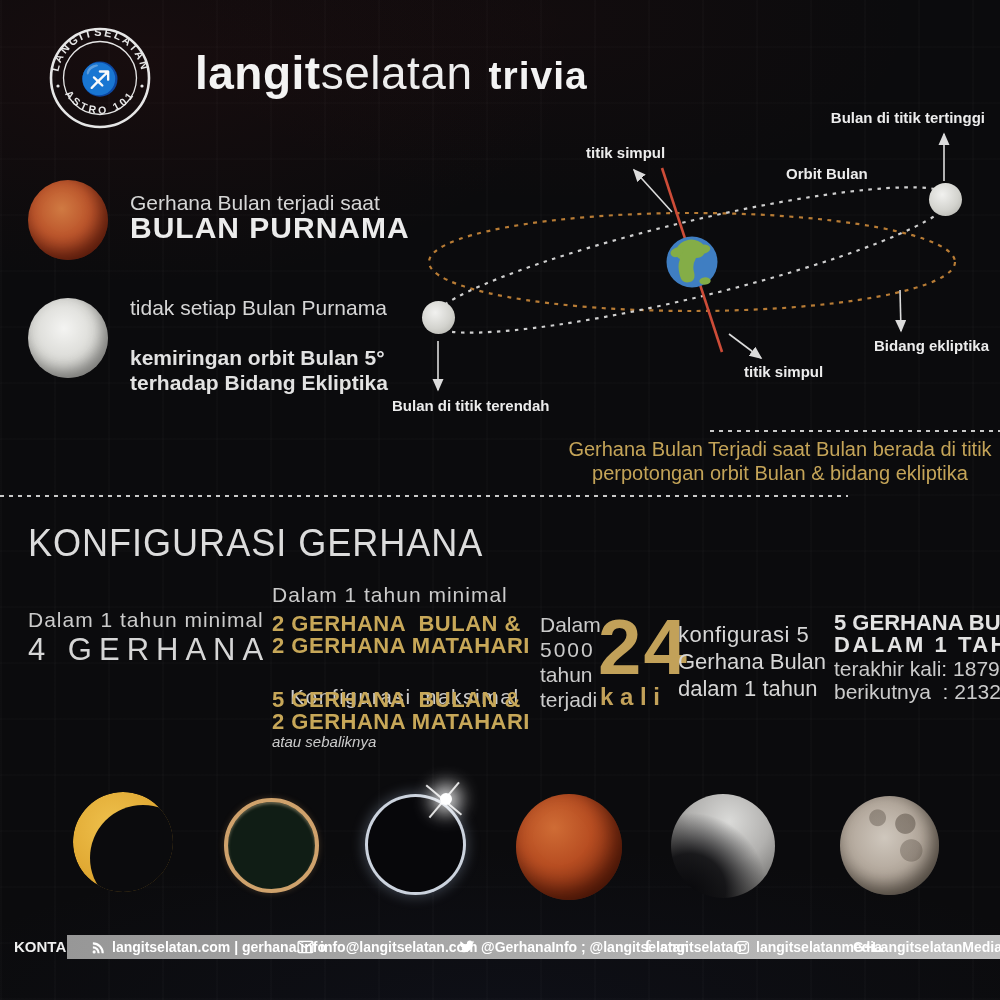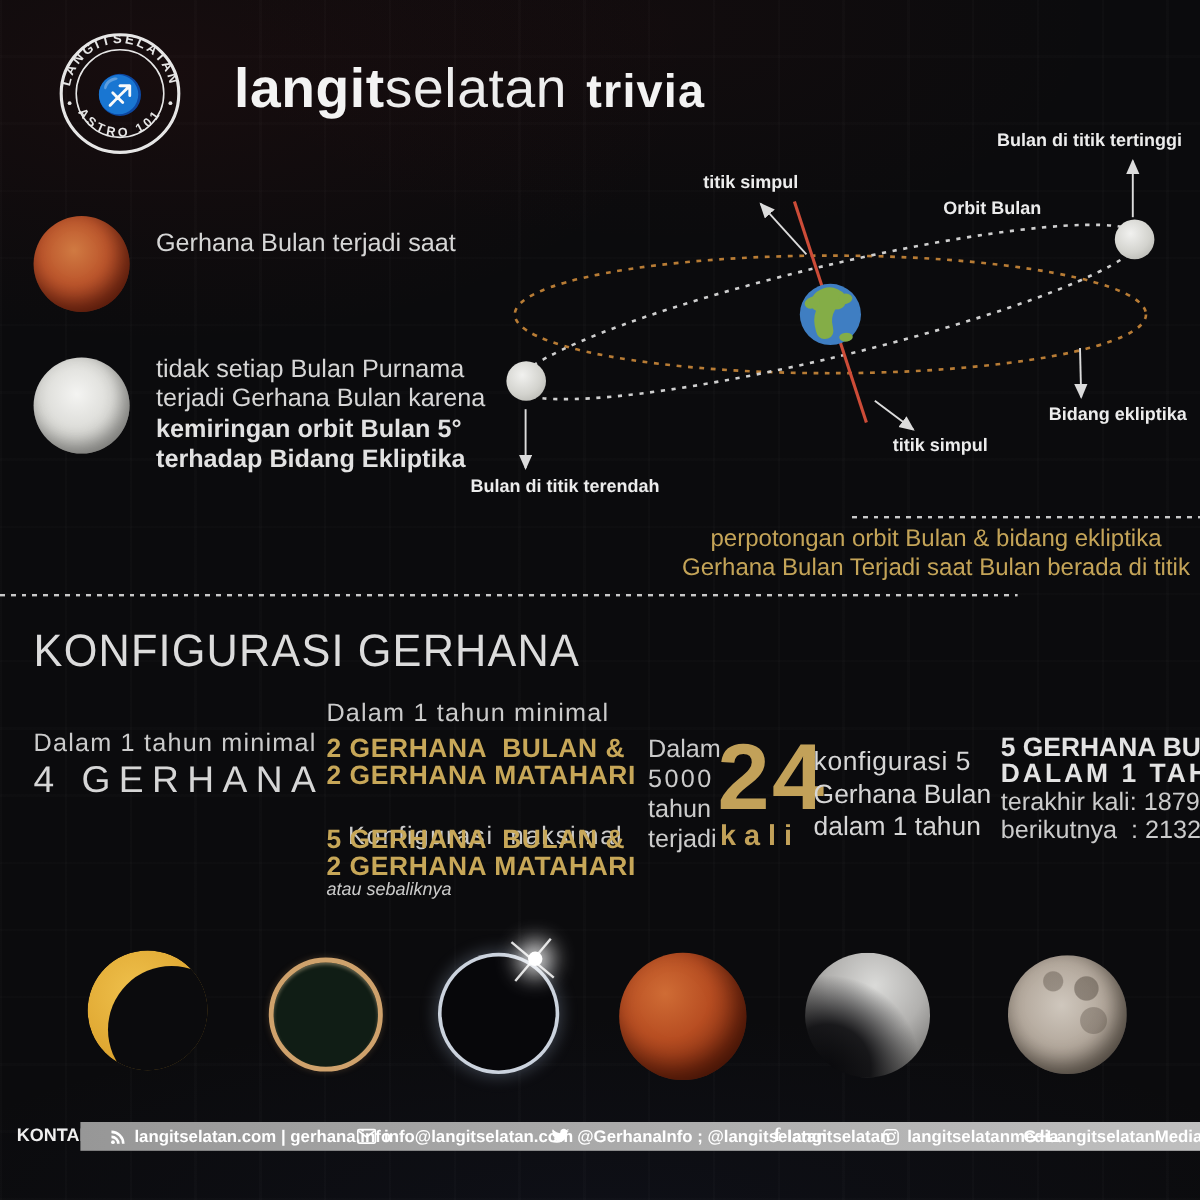--- a/index.html
+++ b/index.html
@@ -104,24 +104,24 @@
     <circle cx="94" cy="60" r="1.6" fill="#e6e6e6"></circle>
     <text x="52" y="64" font-size="32" text-anchor="middle" fill="#e6e6e6">♐</text>
   </svg>
 
   <div class="title">
     <span class="b">langit</span><span class="l">selatan</span><span class="t">trivia</span>
   </div>
 
   <div class="disc moon-red" style="left:28px; top:180px; width:80px; height:80px;"></div>
   <div class="introline" style="top:191px;">Gerhana Bulan terjadi saat</div>
+  <div class="big-purnama" style="top:211px;">BULAN PURNAMA</div>
 
   <div class="disc moon-white" style="left:28px; top:298px; width:80px; height:80px;"></div>
   <div class="introline" style="top:296px;">tidak setiap Bulan Purnama</div>
-  <div class="introline" style="top:320px;">terjadi Gerhana Bulan karena</div>
   <div class="introline bold" style="top:346px;">kemiringan orbit Bulan 5°</div>
   <div class="introline bold" style="top:371px;">terhadap Bidang Ekliptika</div>
 
   <svg class="abs" style="left:0; top:0;" width="1000" height="430" viewBox="0 0 1000 430">
     <defs>
       <marker id="ah" markerWidth="9" markerHeight="8" refX="7" refY="3.5" orient="auto">
         <path d="M0,0 L8,3.5 L0,7 Z" fill="#dcdcdc"></path>
       </marker>
     </defs>
 
@@ -151,22 +151,22 @@
 
   <div class="lbl" style="left:586px; top:144px;">titik simpul</div>
   <div class="lbl" style="left:786px; top:165px;">Orbit Bulan</div>
   <div class="lbl" style="right:15px; top:109px;">Bulan di titik tertinggi</div>
   <div class="lbl" style="left:744px; top:363px;">titik simpul</div>
   <div class="lbl" style="left:874px; top:337px;">Bidang ekliptika</div>
   <div class="lbl" style="left:392px; top:397px;">Bulan di titik terendah</div>
 
   <div class="dashrule" style="left:710px; top:430px; width:290px;"></div>
   <div class="caption">
+    <div>Gerhana Bulan Terjadi saat Bulan berada di titik</div>
     <div>perpotongan orbit Bulan &amp; bidang ekliptika</div>
-    <div>Gerhana Bulan Terjadi saat Bulan berada di titik</div>
   </div>
   <div class="dashrule" style="left:0; top:495px; width:848px;"></div>
 
   <div class="heading">KONFIGURASI GERHANA</div>
 
   <div class="stat gray" style="left:28px; top:608px; font-size:21px; letter-spacing:1px;">Dalam 1 tahun minimal</div>
   <div class="stat gray" style="left:28px; top:632px; font-size:31px; letter-spacing:7px; color:#d6d6d6;">4 GERHANA</div>
 
   <div class="stat gray" style="left:272px; top:583px; font-size:21px; letter-spacing:1px;">Dalam 1 tahun minimal</div>
   <div class="stat gold" style="left:272px; top:611px; font-size:22px; font-weight:bold; letter-spacing:0.5px;">2 GERHANA  BULAN &amp;</div>

